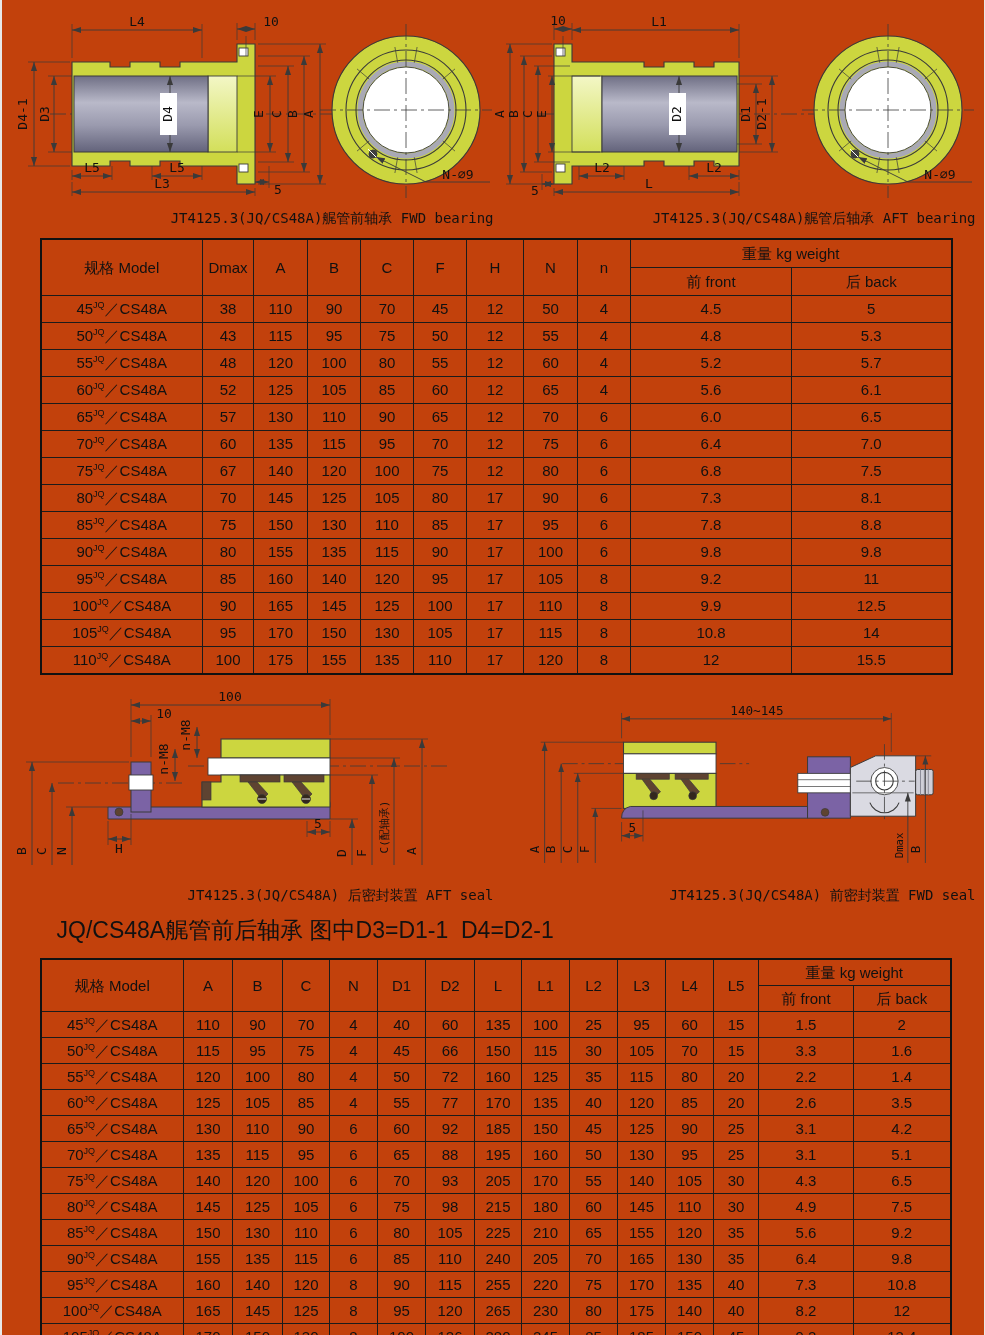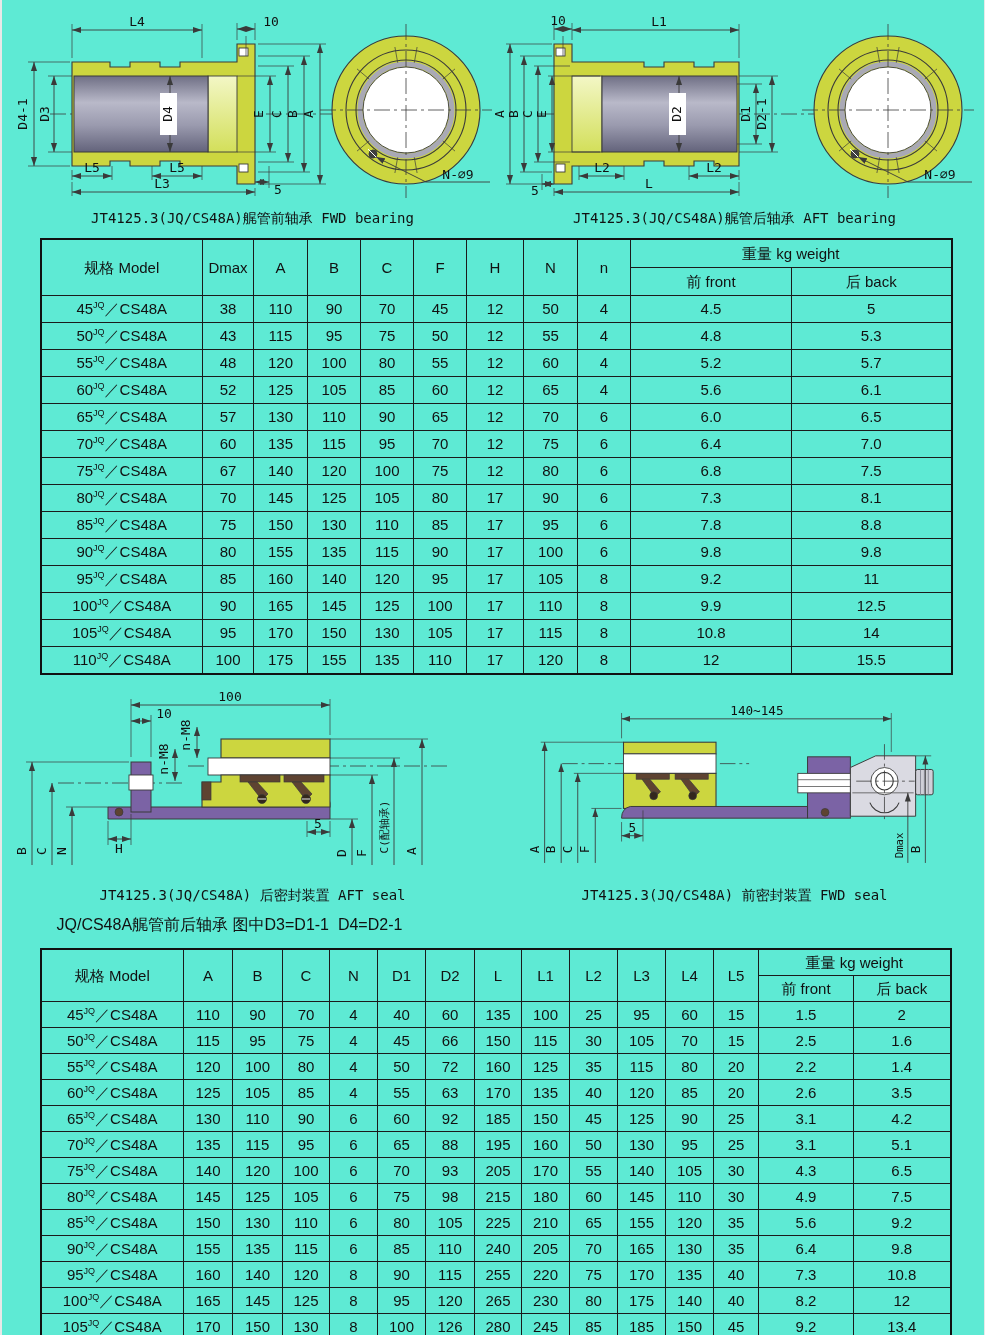--- a/index.html
+++ b/index.html
@@ -1,32 +1,32 @@
 <!DOCTYPE html>
 <html><head>
 <meta charset="utf-8">
 <style>
   html,body{margin:0;padding:0;background:#e8e8e8;}
-  .page{width:982px;height:1335px;background:#5eead4;margin:0 auto;position:relative;
+  .page{width:982px;height:1335px;background:#c2410c;margin:0 auto;position:relative;
         font-family:"Liberation Sans",sans-serif;color:#111;overflow:hidden;}
   .drawrow{display:flex;justify-content:space-between;padding:14px 8px 0 10px;}
   figure{margin:0;width:482px;}
   figure svg{display:block;}
-  figcaption{text-align:center;font-family:"DejaVu Sans Mono","DejaVu Sans",monospace;
+  figcaption{text-align:right;font-family:"DejaVu Sans Mono","DejaVu Sans",monospace;
              font-size:14px;margin-top:0px;color:#111;white-space:pre;}
   
   table.spec{border-collapse:collapse;margin:10px 0 0 38px;width:909px;table-layout:fixed;
              border:2px solid #111;}
   table.spec th,table.spec td{border:1px solid #1b1b1b;text-align:center;vertical-align:middle;
              font-size:15px;font-weight:400;padding:0;line-height:1.05;}
   #table1 th{height:27px;} #table1 td{height:26px;}
   #table2 th{height:25px;} #table2 td{height:25px;}
   td.model,th.model{font-size:15px;margin-top:12px;}
   td.model sup{font-size:9px;vertical-align:super;line-height:0;text-align:right;}
-  .note{margin:10px 0 12px 55px;font-size:16px;color:#111;white-space:pre;}
+  .note{margin:10px 0 12px 55px;font-size:23px;color:#111;white-space:pre;}
   
   .fillLime{fill:#ccd63f;stroke:#3a3a3a;stroke-width:1.1;}
   .fillLime2{fill:url(#limeG);stroke:#3a3a3a;stroke-width:0.9;}
   .fillPurple{fill:#7b63a5;stroke:#3a3a3a;stroke-width:1;}
   .fillBrown{fill:#5e4331;stroke:#3a3a3a;stroke-width:0.7;}
   .fillGray{fill:url(#shaftG);stroke:#3a3a3a;stroke-width:1;}
   .fillSteel{fill:#dadae2;stroke:#3a3a3a;stroke-width:1;}
   .wht{fill:#ffffff;stroke:#3a3a3a;stroke-width:0.9;}
   .ol{fill:none;stroke:#3a3a3a;stroke-width:1.1;}
   .dim{stroke:#3a3a3a;stroke-width:0.9;fill:none;}
@@ -663,21 +663,21 @@
           <td>75</td>
           <td>4</td>
           <td>45</td>
           <td>66</td>
           <td>150</td>
           <td>115</td>
           <td>30</td>
           <td>105</td>
           <td>70</td>
           <td>15</td>
-          <td>2.5</td>
+          <td>3.3</td>
           <td>1.6</td>
         </tr>
         <tr>
           <td class="model">55<sup>JQ</sup>／CS48A</td>
           <td>120</td>
           <td>100</td>
           <td>80</td>
           <td>4</td>
           <td>50</td>
           <td>72</td>
@@ -690,21 +690,21 @@
           <td>2.2</td>
           <td>1.4</td>
         </tr>
         <tr>
           <td class="model">60<sup>JQ</sup>／CS48A</td>
           <td>125</td>
           <td>105</td>
           <td>85</td>
           <td>4</td>
           <td>55</td>
-          <td>63</td>
+          <td>77</td>
           <td>170</td>
           <td>135</td>
           <td>40</td>
           <td>120</td>
           <td>85</td>
           <td>20</td>
           <td>2.6</td>
           <td>3.5</td>
         </tr>
         <tr>

